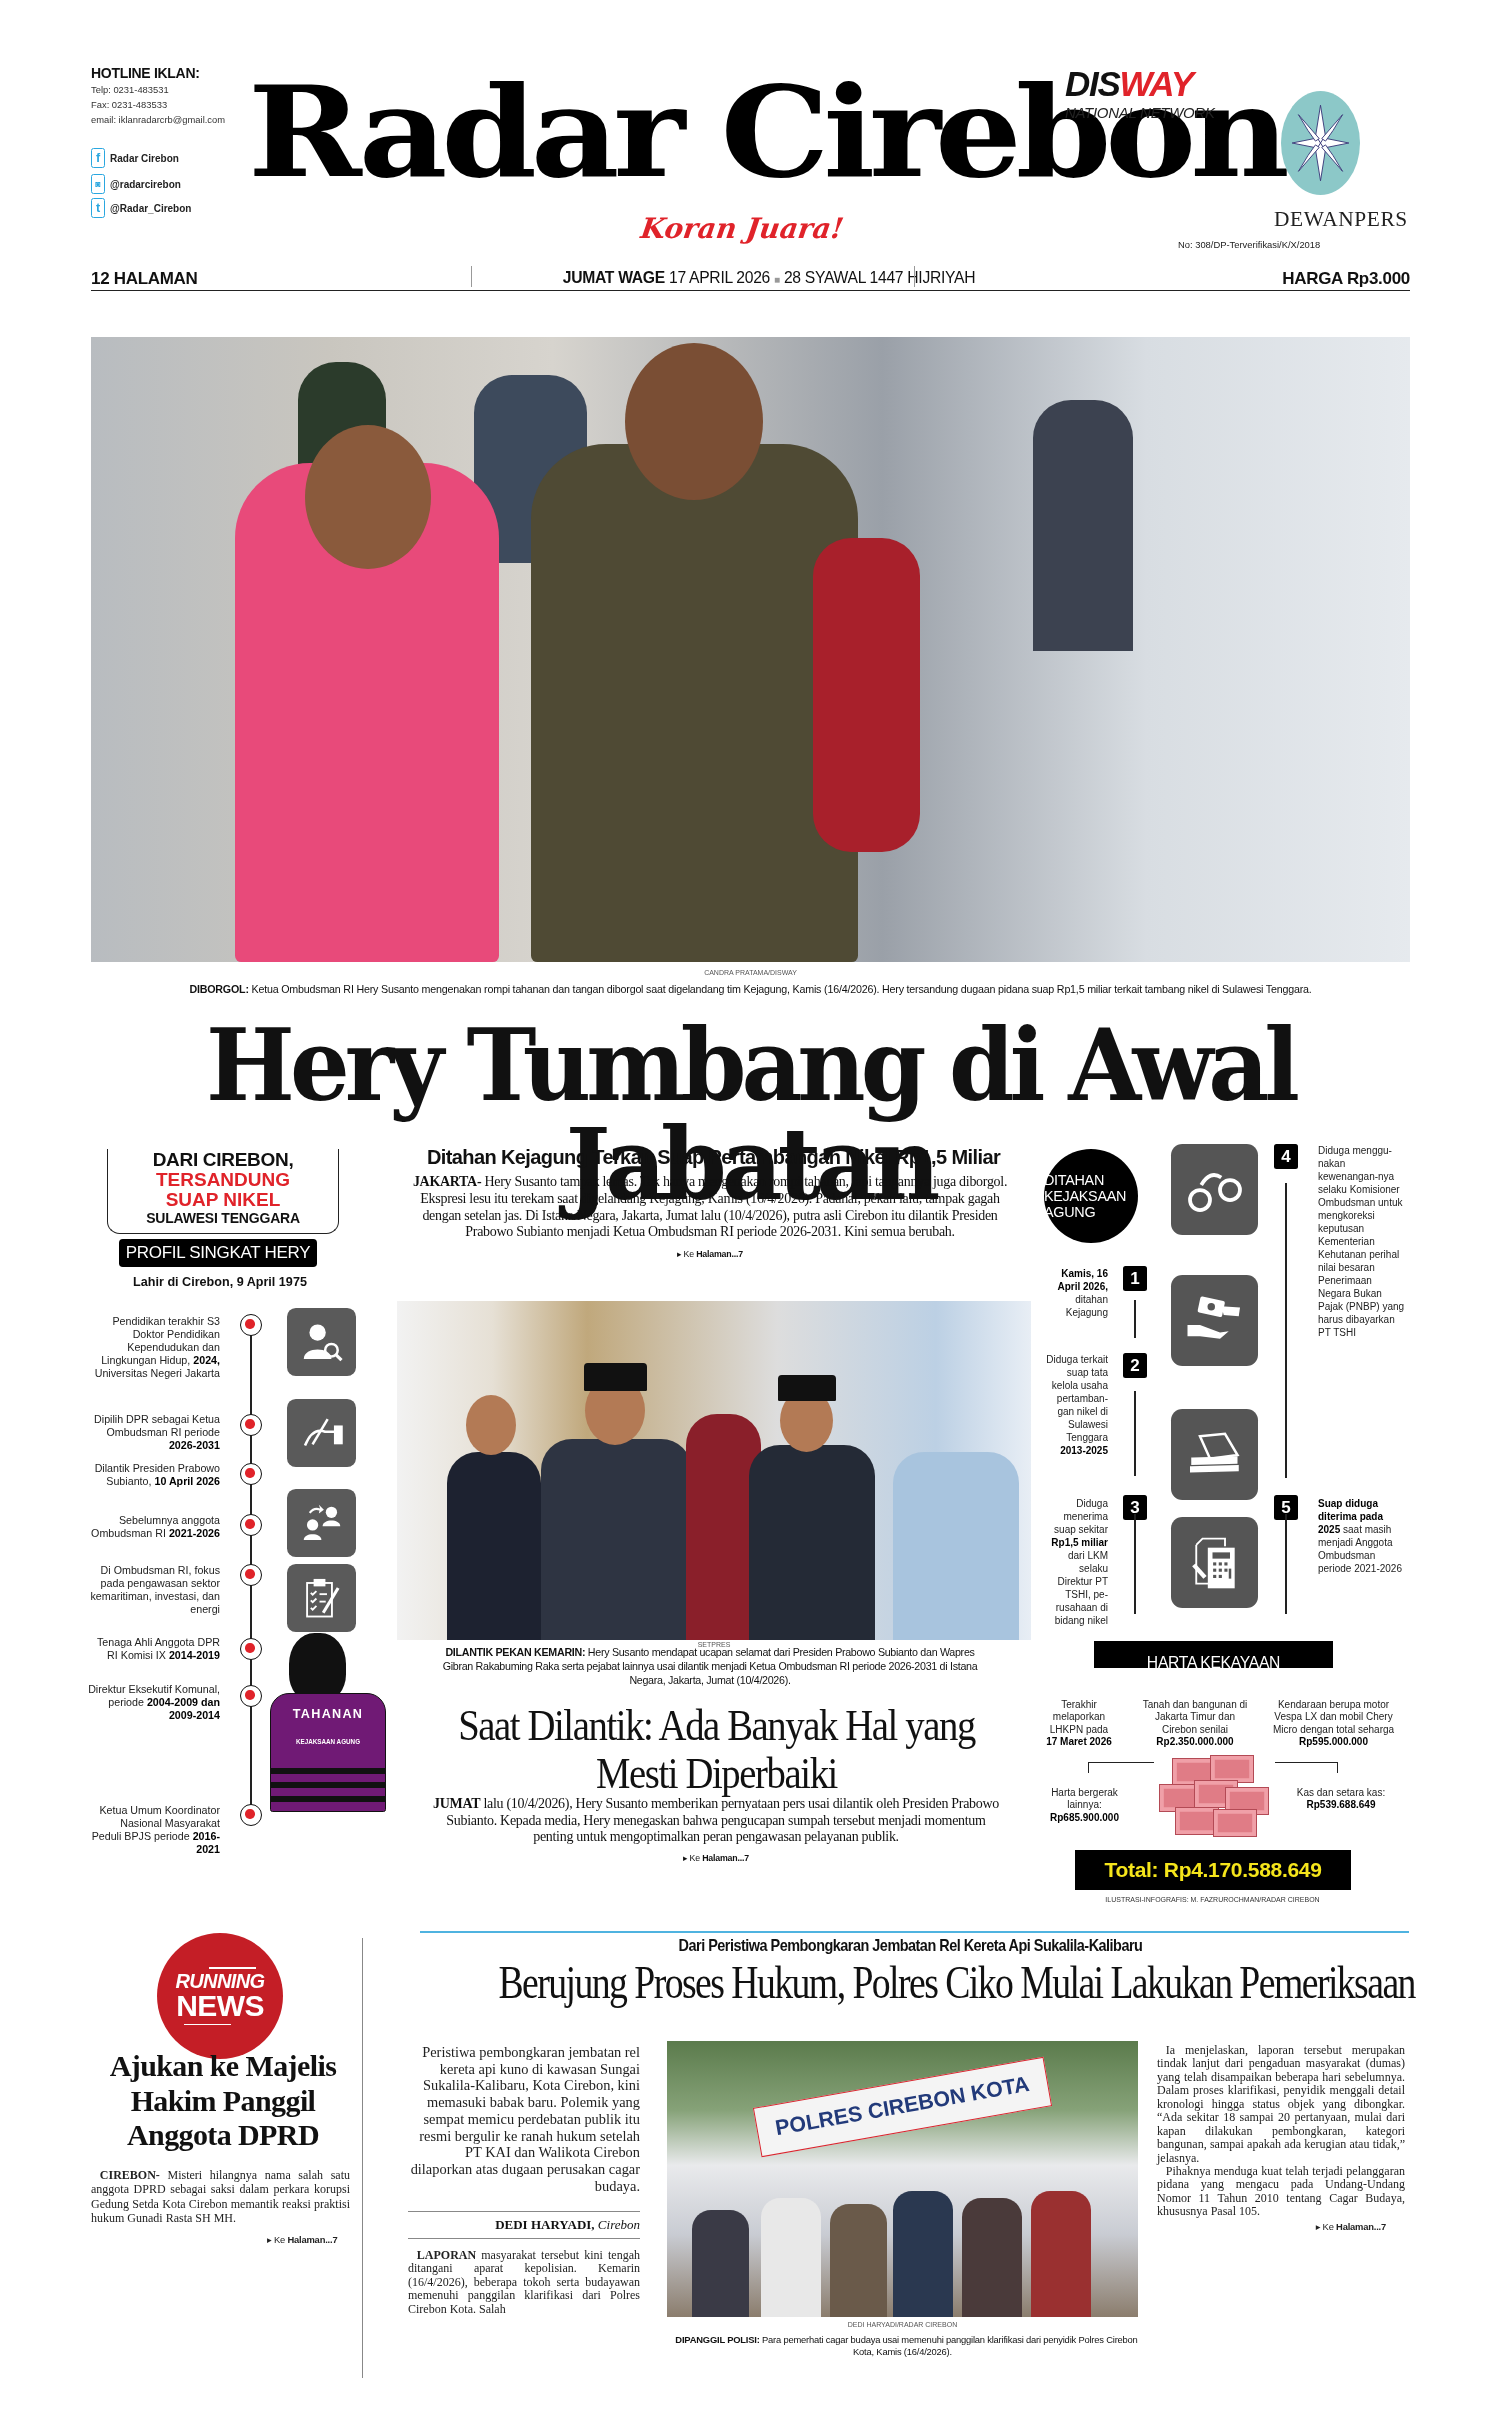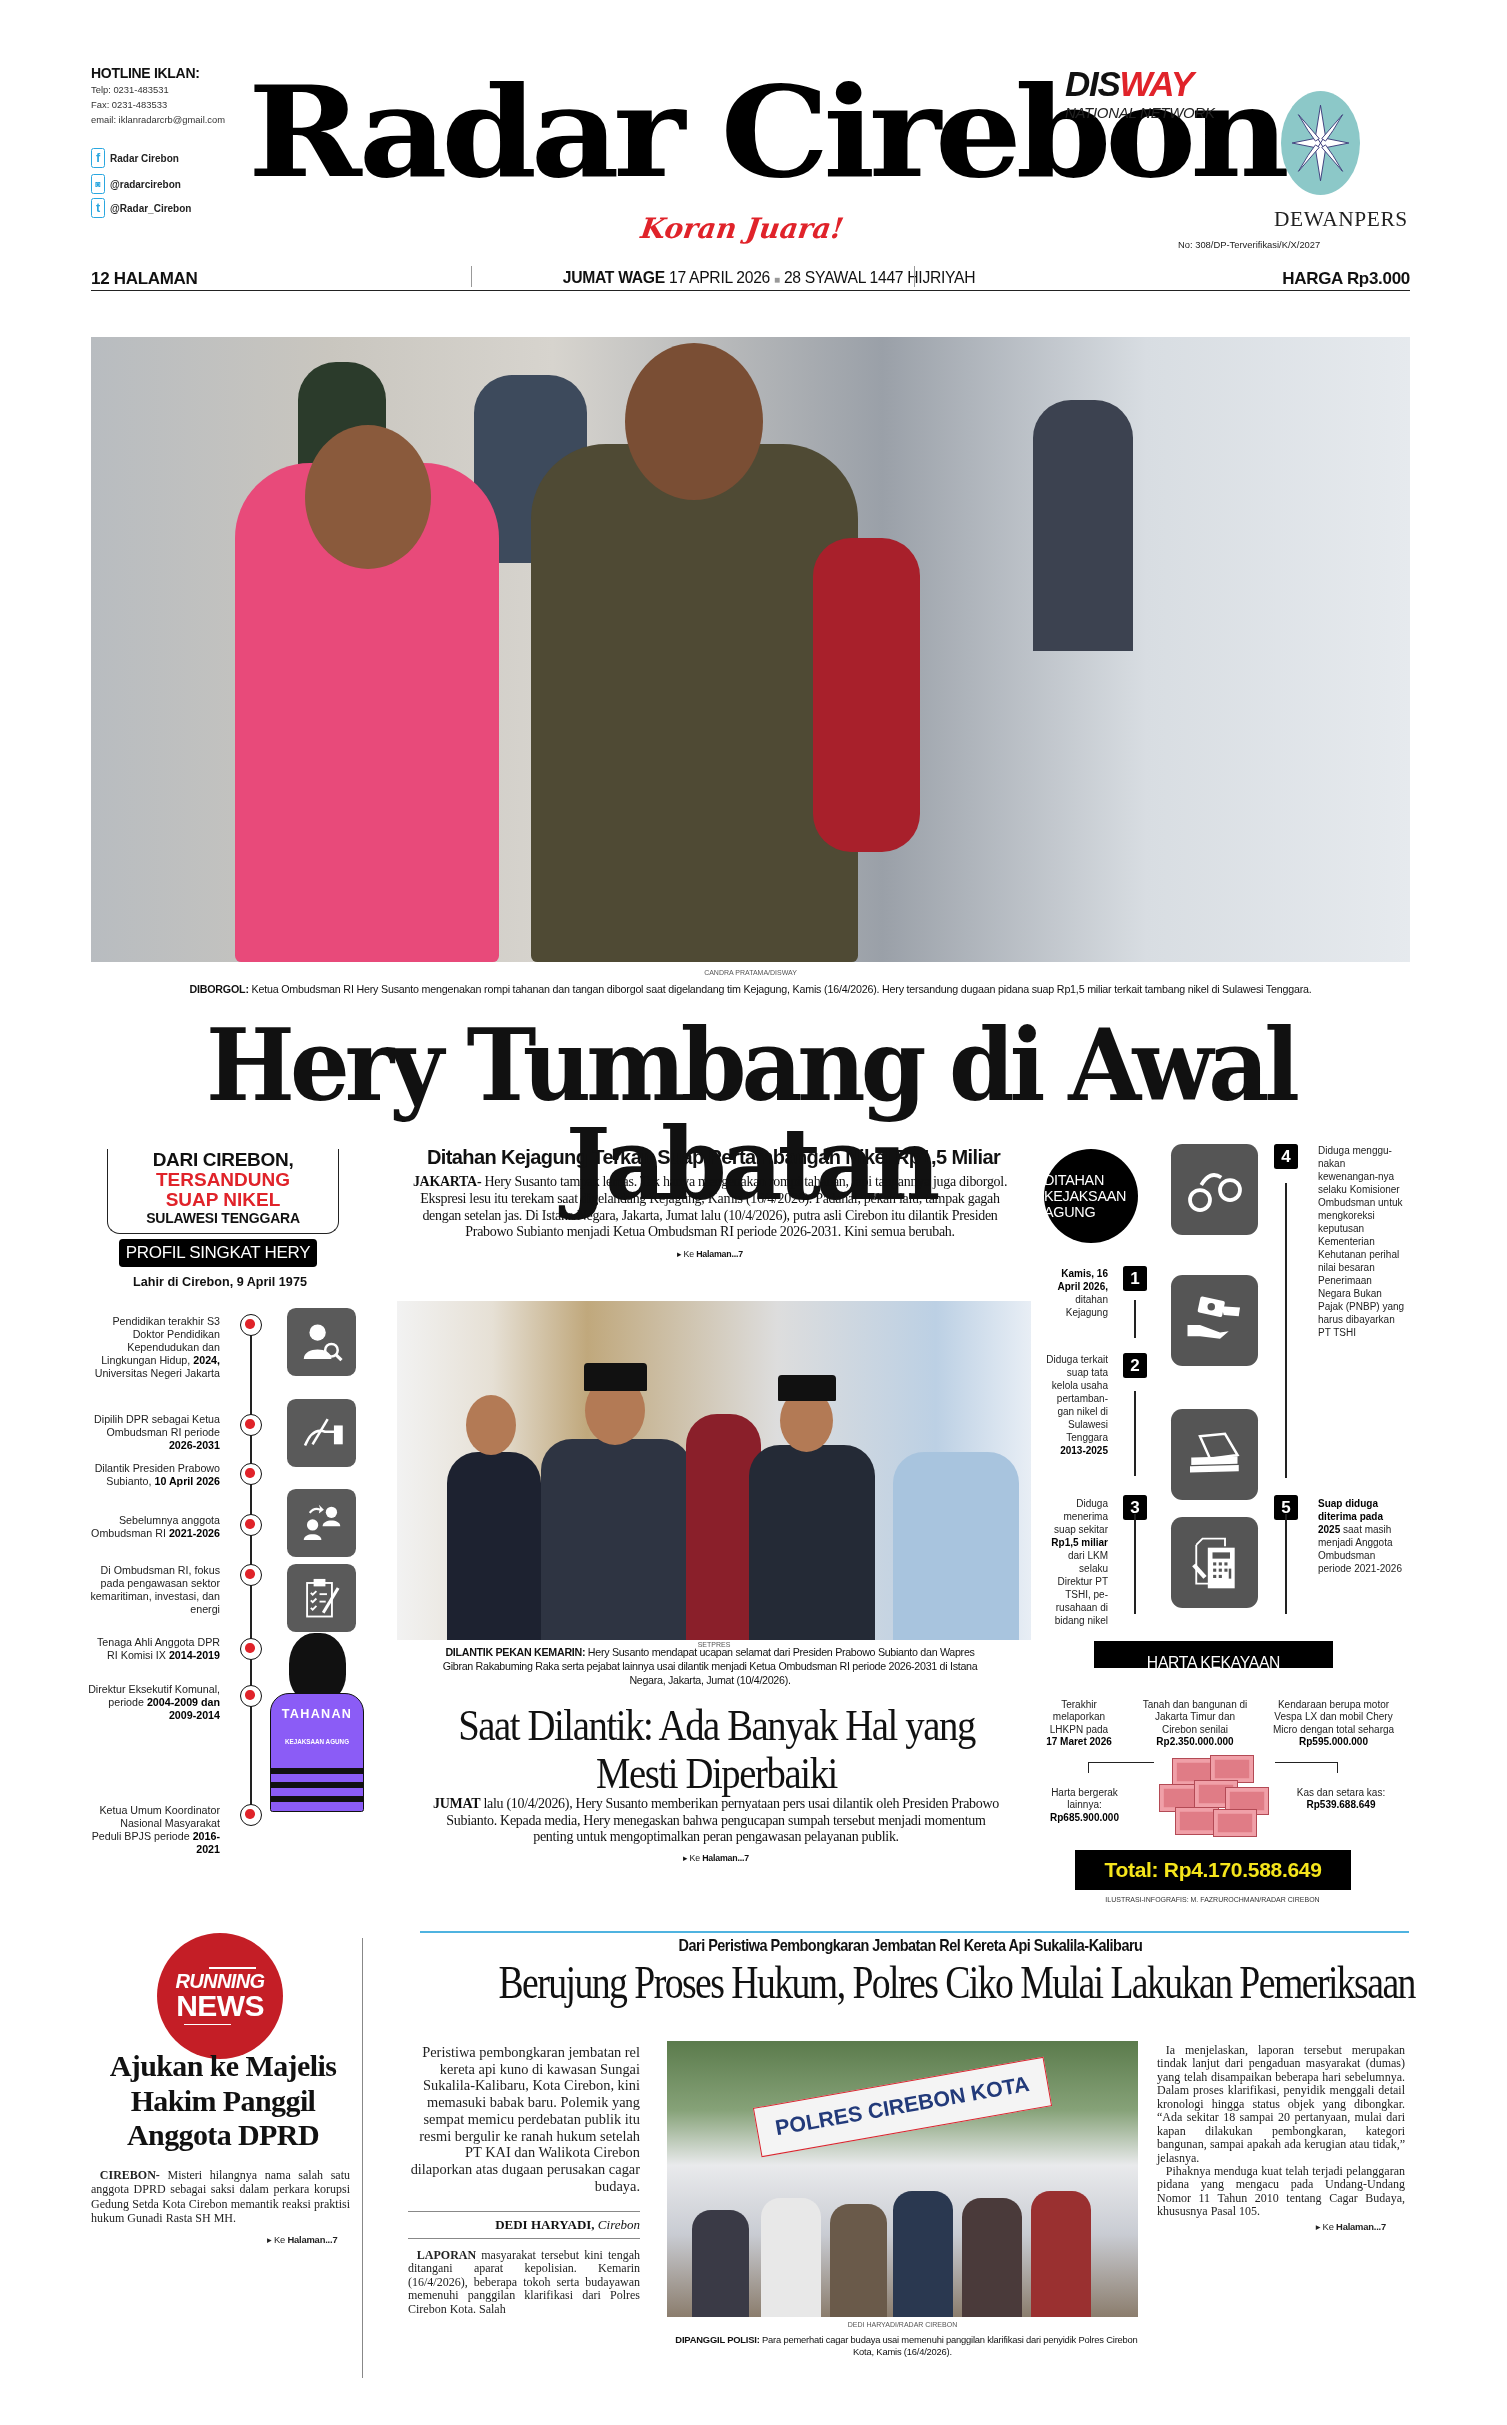--- a/index.html
+++ b/index.html
@@ -51,21 +51,21 @@
   .profil-badge { left: 119px; top: 1239px; width: 198px; height: 28px; background: #000; color: #fff; border-radius: 3.8px; font-size: 17px; text-align: center; line-height: 28px; letter-spacing: -0.3px; }
   .lahir { left: 88px; top: 1275px; width: 264px; text-align: center; font-size: 12.6px; font-weight: 700; }
   .tl-line { left: 250px; top: 1316px; width: 1.9px; height: 490px; background: #222; }
   .tl-item { position: absolute; left: 88px; width: 132px; text-align: right; font-size: 10.7px; line-height: 1.22; color: #222; }
   .tl-item b { font-weight: 700; color: #000; }
   .tl-dot { position: absolute; left: 240px; width: 22px; height: 22px; border: 1.9px solid #111; border-radius: 50%; background: #fff; }
   .tl-dot::after { content: ""; position: absolute; left: 4.4px; top: 4.4px; width: 9.4px; height: 9.4px; border-radius: 50%; background: #e0232a; }
   .icon-tile { position: absolute; left: 287px; width: 69px; height: 68px; background: #5a5a5a; border-radius: 8.8px; display: flex; align-items: center; justify-content: center; color: #fff; font-size: 34px; }
   .tahanan { left: 270px; top: 1633px; width: 94px; height: 179px; }
   .tahanan .head { position: absolute; left: 19px; top: 0; width: 57px; height: 69px; background: #111; border-radius: 45% 45% 40% 40%; }
-  .tahanan .body { position: absolute; left: 0; top: 60px; width: 94px; height: 119px; background: #8b5cf6; border-radius: 19px 19px 2.5px 2.5px; border: 1.3px solid #111; overflow: hidden; }
+  .tahanan .body { position: absolute; left: 0; top: 60px; width: 116px; height: 119px; background: #701a75; border-radius: 19px 19px 2.5px 2.5px; border: 1.3px solid #111; overflow: hidden; }
   .tahanan .t1 { position: absolute; left: 0; top: 12.6px; width: 100%; text-align: center; color: #fff; font-size: 12.6px; font-weight: 700; letter-spacing: 1.3px; }
   .tahanan .t2 { position: absolute; left: 0; top: 44px; width: 100%; text-align: center; color: #fff; font-size: 6.3px; font-weight: 700; line-height: 1.2; }
   .tahanan .stripe { position: absolute; left: 0; width: 100%; height: 6.3px; background: #111; }
 
   
   .subhead { left: 371px; top: 1146px; width: 685px; text-align: center; font-size: 20px; font-weight: 700; letter-spacing: -0.6px; }
   .lead-body { left: 402px; top: 1174px; width: 616px; text-align: center; font-family: "Liberation Serif", serif; font-size: 14px; line-height: 1.2; letter-spacing: -0.3px; }
   .lead-body b { font-weight: 700; }
   .ke-hal { font-size: 8.8px; letter-spacing: -0.2px; }
   .ke-hal b { font-weight: 700; }
@@ -161,21 +161,21 @@
       <polygon points="5,65 45,57 50,65 45,73"></polygon>
       <polygon points="95,65 55,57 50,65 55,73"></polygon>
       <polygon points="15,20 48,58 42,62 30,45"></polygon>
       <polygon points="85,20 52,58 58,62 70,45"></polygon>
       <polygon points="15,110 48,72 42,68 30,85"></polygon>
       <polygon points="85,110 52,72 58,68 70,85"></polygon>
     </g>
   </svg>
 </div>
 <div class="abs dewan-name">DEWANPERS</div>
-<div class="abs dewan-no">No: 308/DP-Terverifikasi/K/X/2027</div>
+<div class="abs dewan-no">No: 308/DP-Terverifikasi/K/X/2018</div>
 
 <div class="abs date-bar">
   <span class="pages">12 HALAMAN</span>
   <span class="sep" style="left:380px"></span>
   <span class="date">
     <b>JUMAT WAGE</b>
     <span>17 APRIL 2026</span>
     <span style="color:#999;font-size:10px">■</span>
     <span>28 SYAWAL 1447 HIJRIYAH</span>
   </span>

